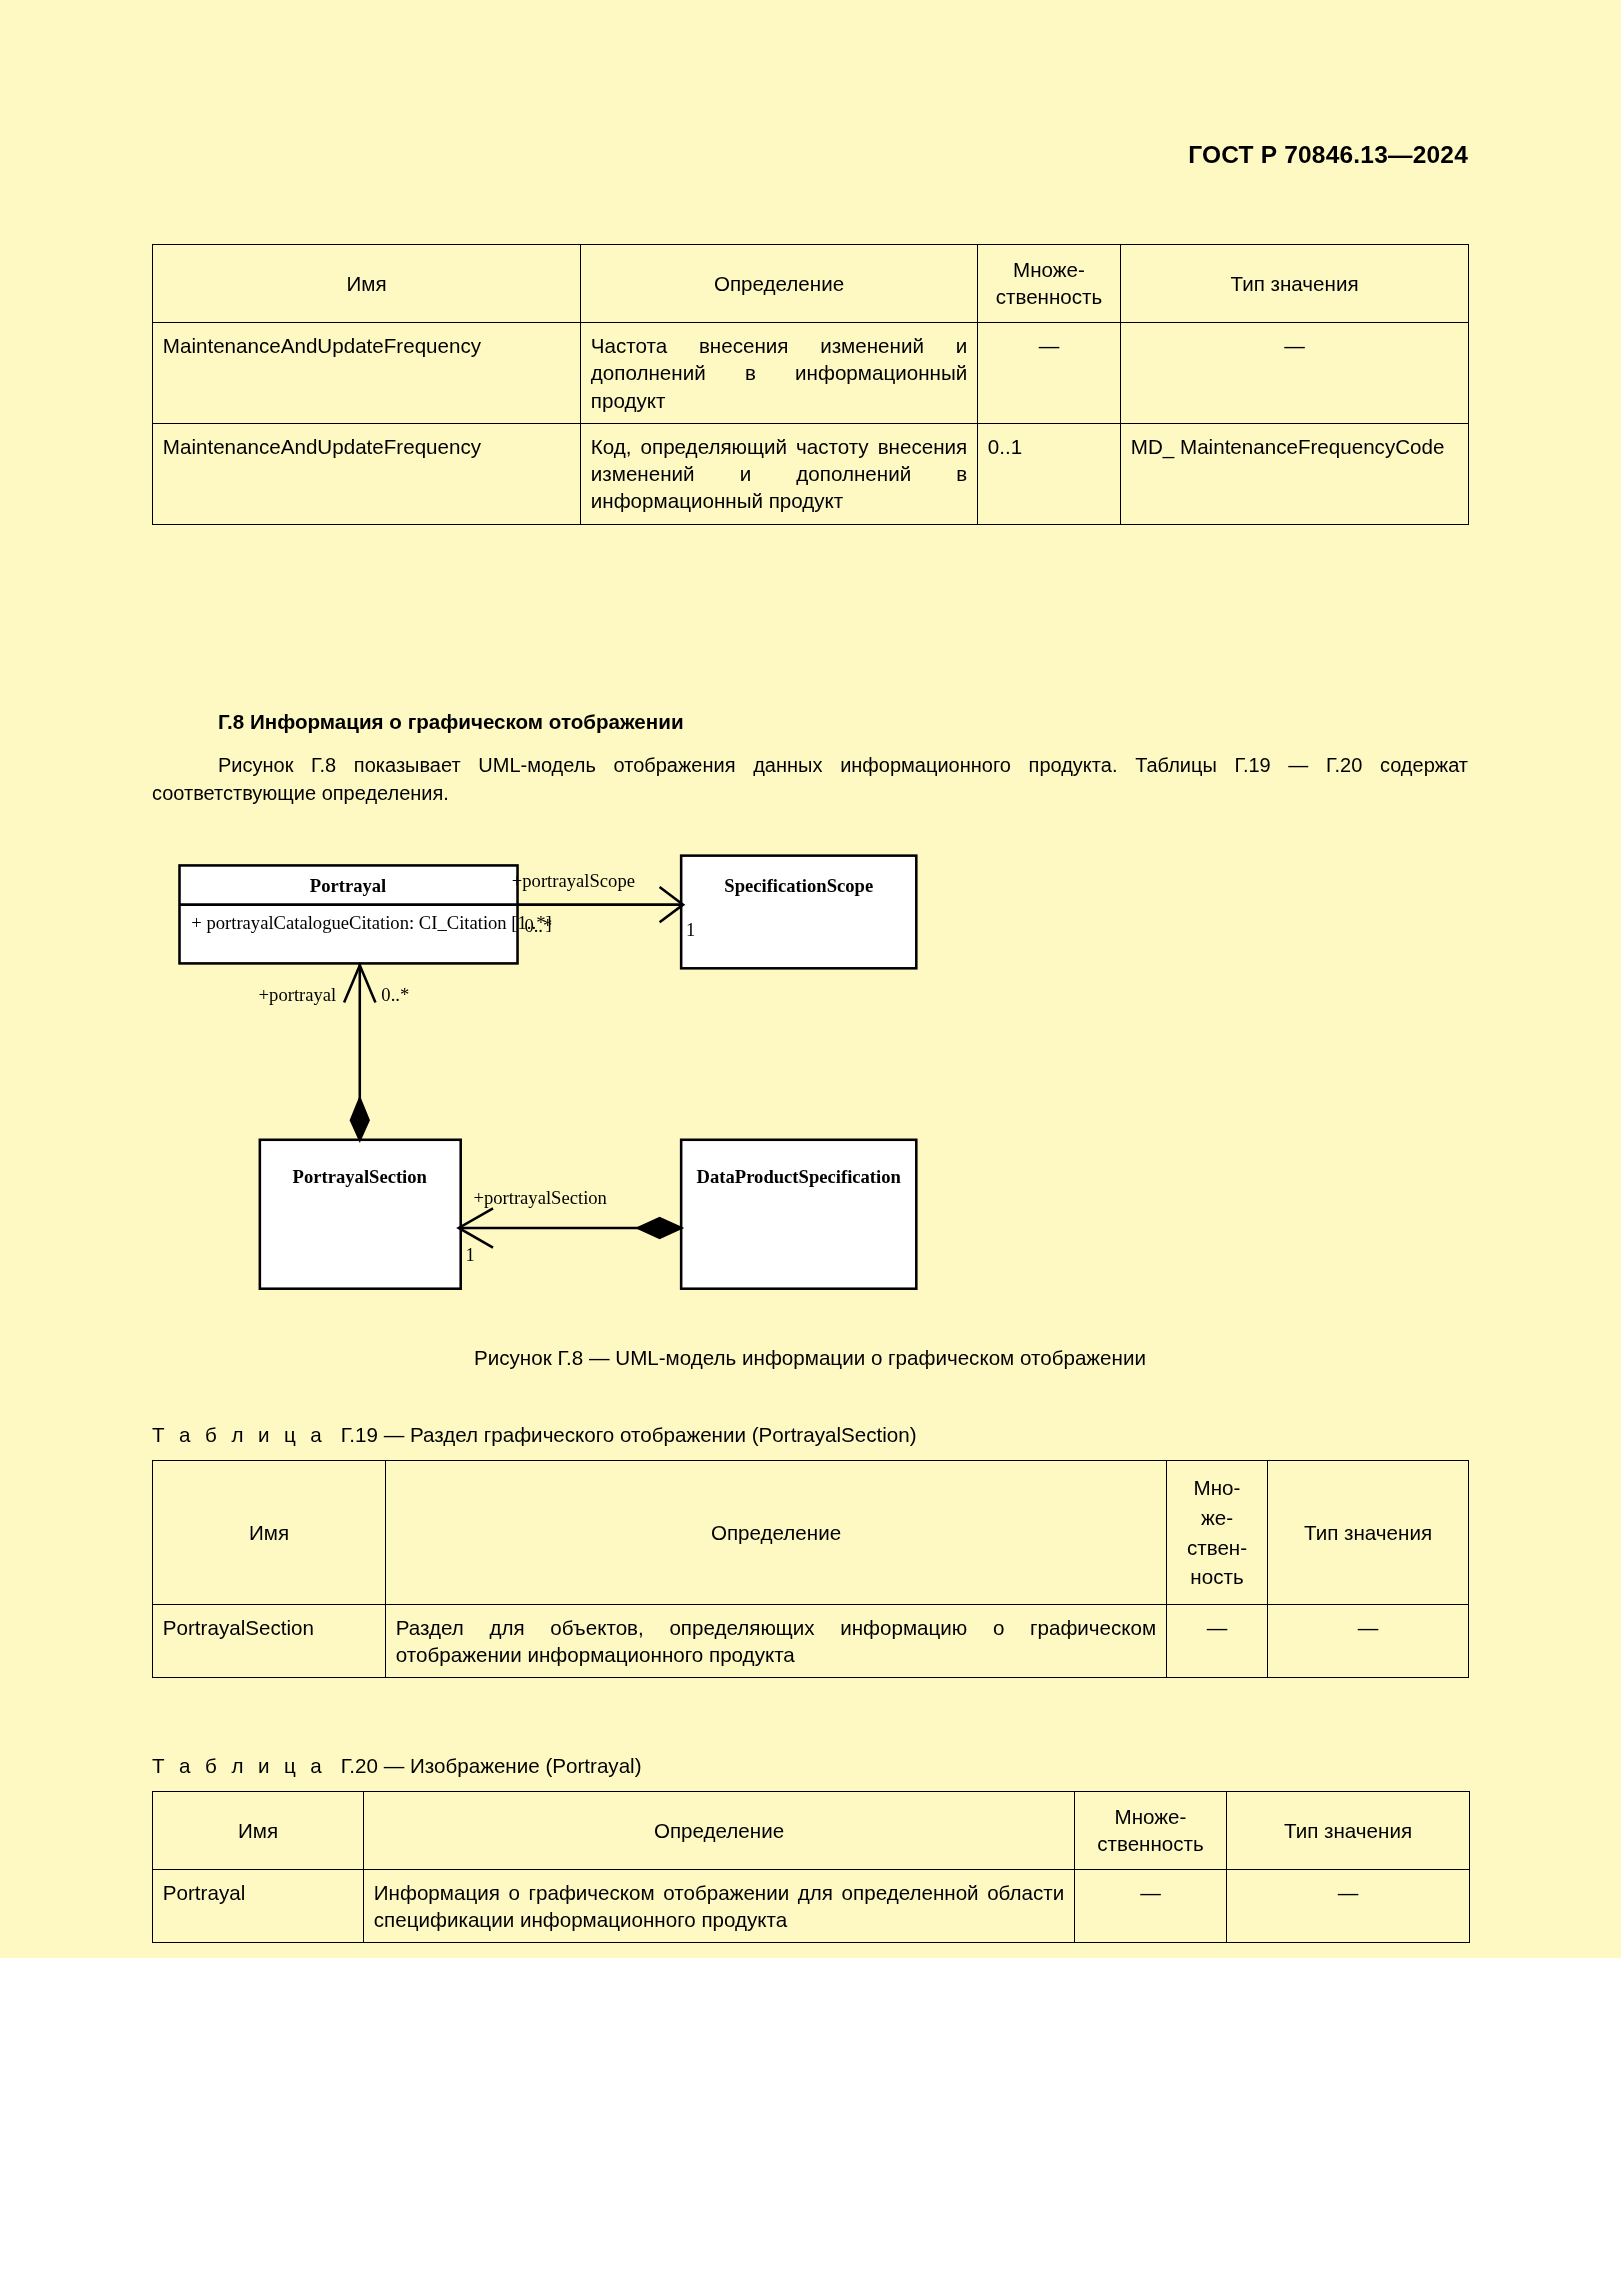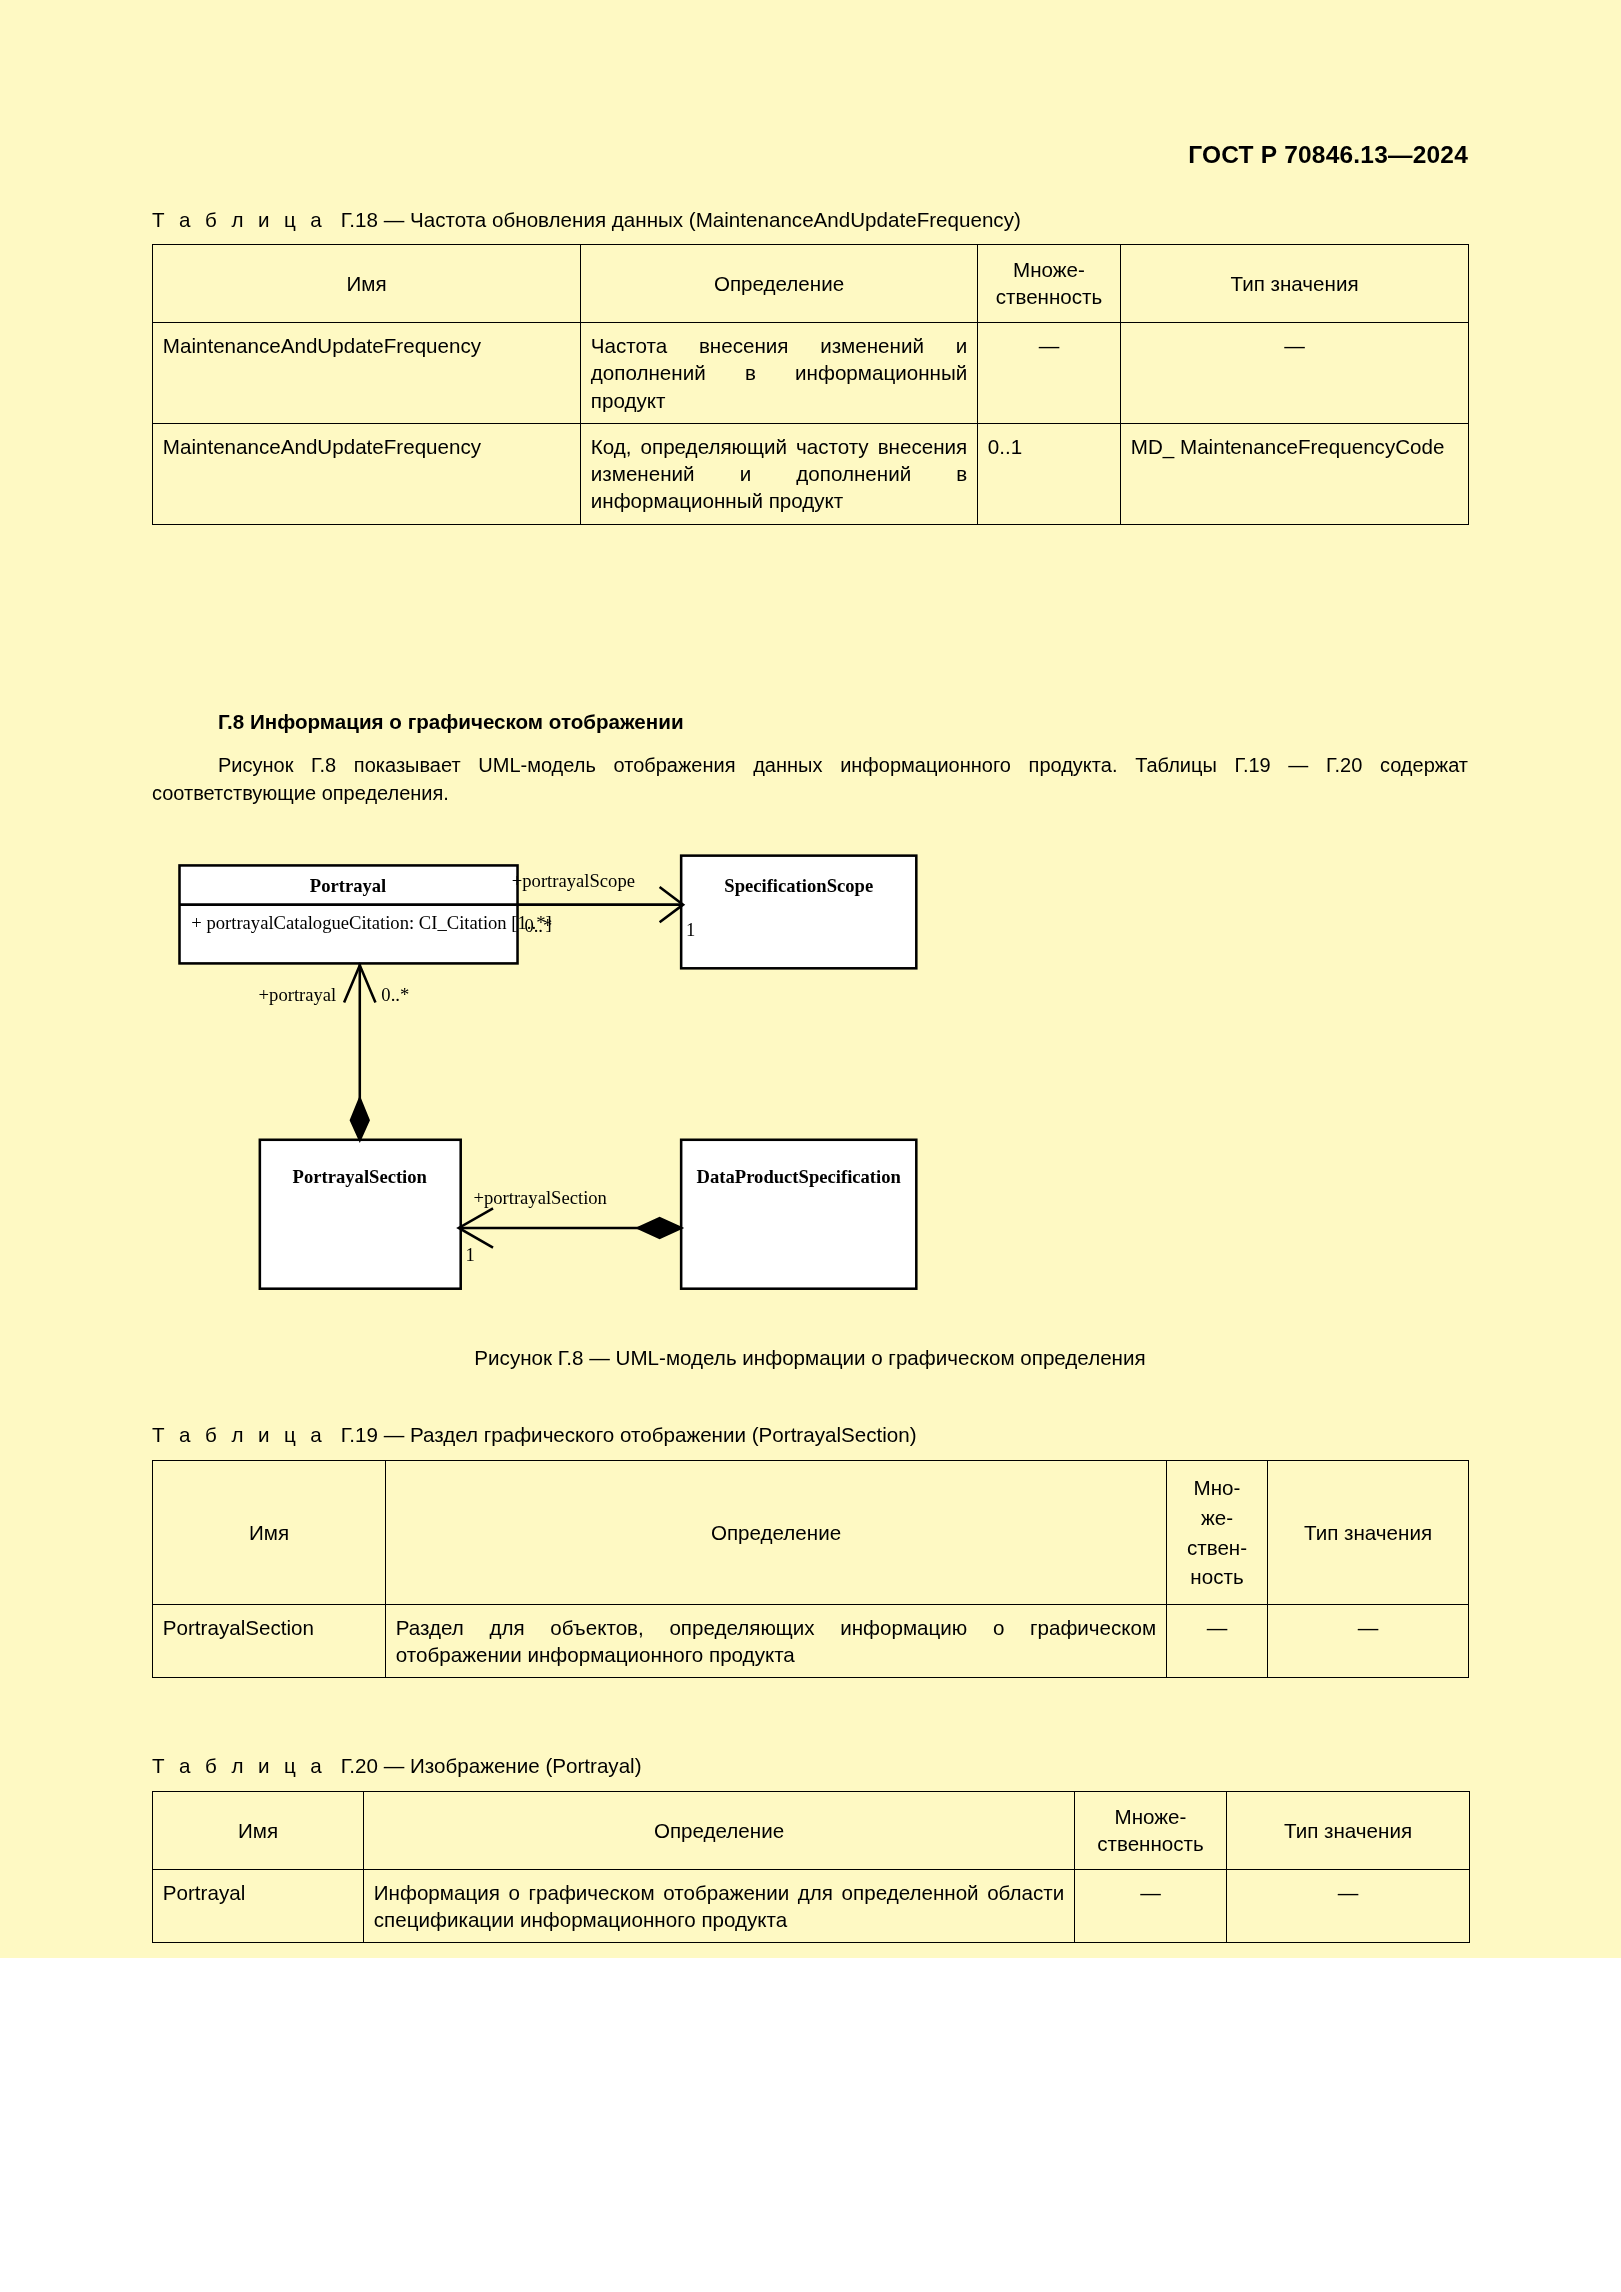--- a/index.html
+++ b/index.html
@@ -118,24 +118,20 @@
   .umlrole { font-family: "Liberation Serif", serif; font-size: 19px; }
   .umlmult { font-family: "Liberation Serif", serif; font-size: 19px; }
 </style>
 </head>
 <body>
 
 <div id="page">
 
   <div class="doc-header">ГОСТ Р 70846.13—2024</div>
 
-  <div class="tbl-caption" style="top:208px;">
-    <span class="word-spaced">Т а б л и ц а</span>
-    <span style="margin-left:8.8px;">Г.18 — Частота обновления данных (MaintenanceAndUpdateFrequency)</span>
-  </div>
 
   <table class="std" style="left:152px; top:244px; width:1316px;">
     <colgroup>
       <col style="width:428px;">
       <col style="width:397px;">
       <col style="width:143px;">
       <col style="width:348px;">
     </colgroup>
     <thead>
       <tr>
@@ -210,21 +206,21 @@
       <g>
         <line x1="315" y1="398" x2="540" y2="398" stroke="#000" stroke-width="2.6"></line>
         <path d="M 348 378 L 313 398 L 348 418" fill="none" stroke="#000" stroke-width="2.6"></path>
         <polygon points="540,398 518,388 496,398 518,408" fill="#000" stroke="#000" stroke-width="2.6"></polygon>
         <text x="328" y="374" class="umlrole">+portrayalSection</text>
         <text x="320" y="432" class="umlmult">1</text>
       </g>
     </svg>
   </div>
 
-  <div class="fig-caption" style="top:1346px;">Рисунок Г.8 — UML-модель информации о графическом определения</div>
+  <div class="fig-caption" style="top:1346px;">Рисунок Г.8 — UML-модель информации о графическом отображении</div>
 
   <div class="tbl-caption" style="top:1423px;">
     <span class="word-spaced">Т а б л и ц а</span>
     <span style="margin-left:8.8px;">Г.19 — Раздел графического отображении (PortrayalSection)</span>
   </div>
 
   <table class="std" style="left:152px; top:1460px; width:1316px;">
     <colgroup>
       <col style="width:233px;">
       <col style="width:781px;">

